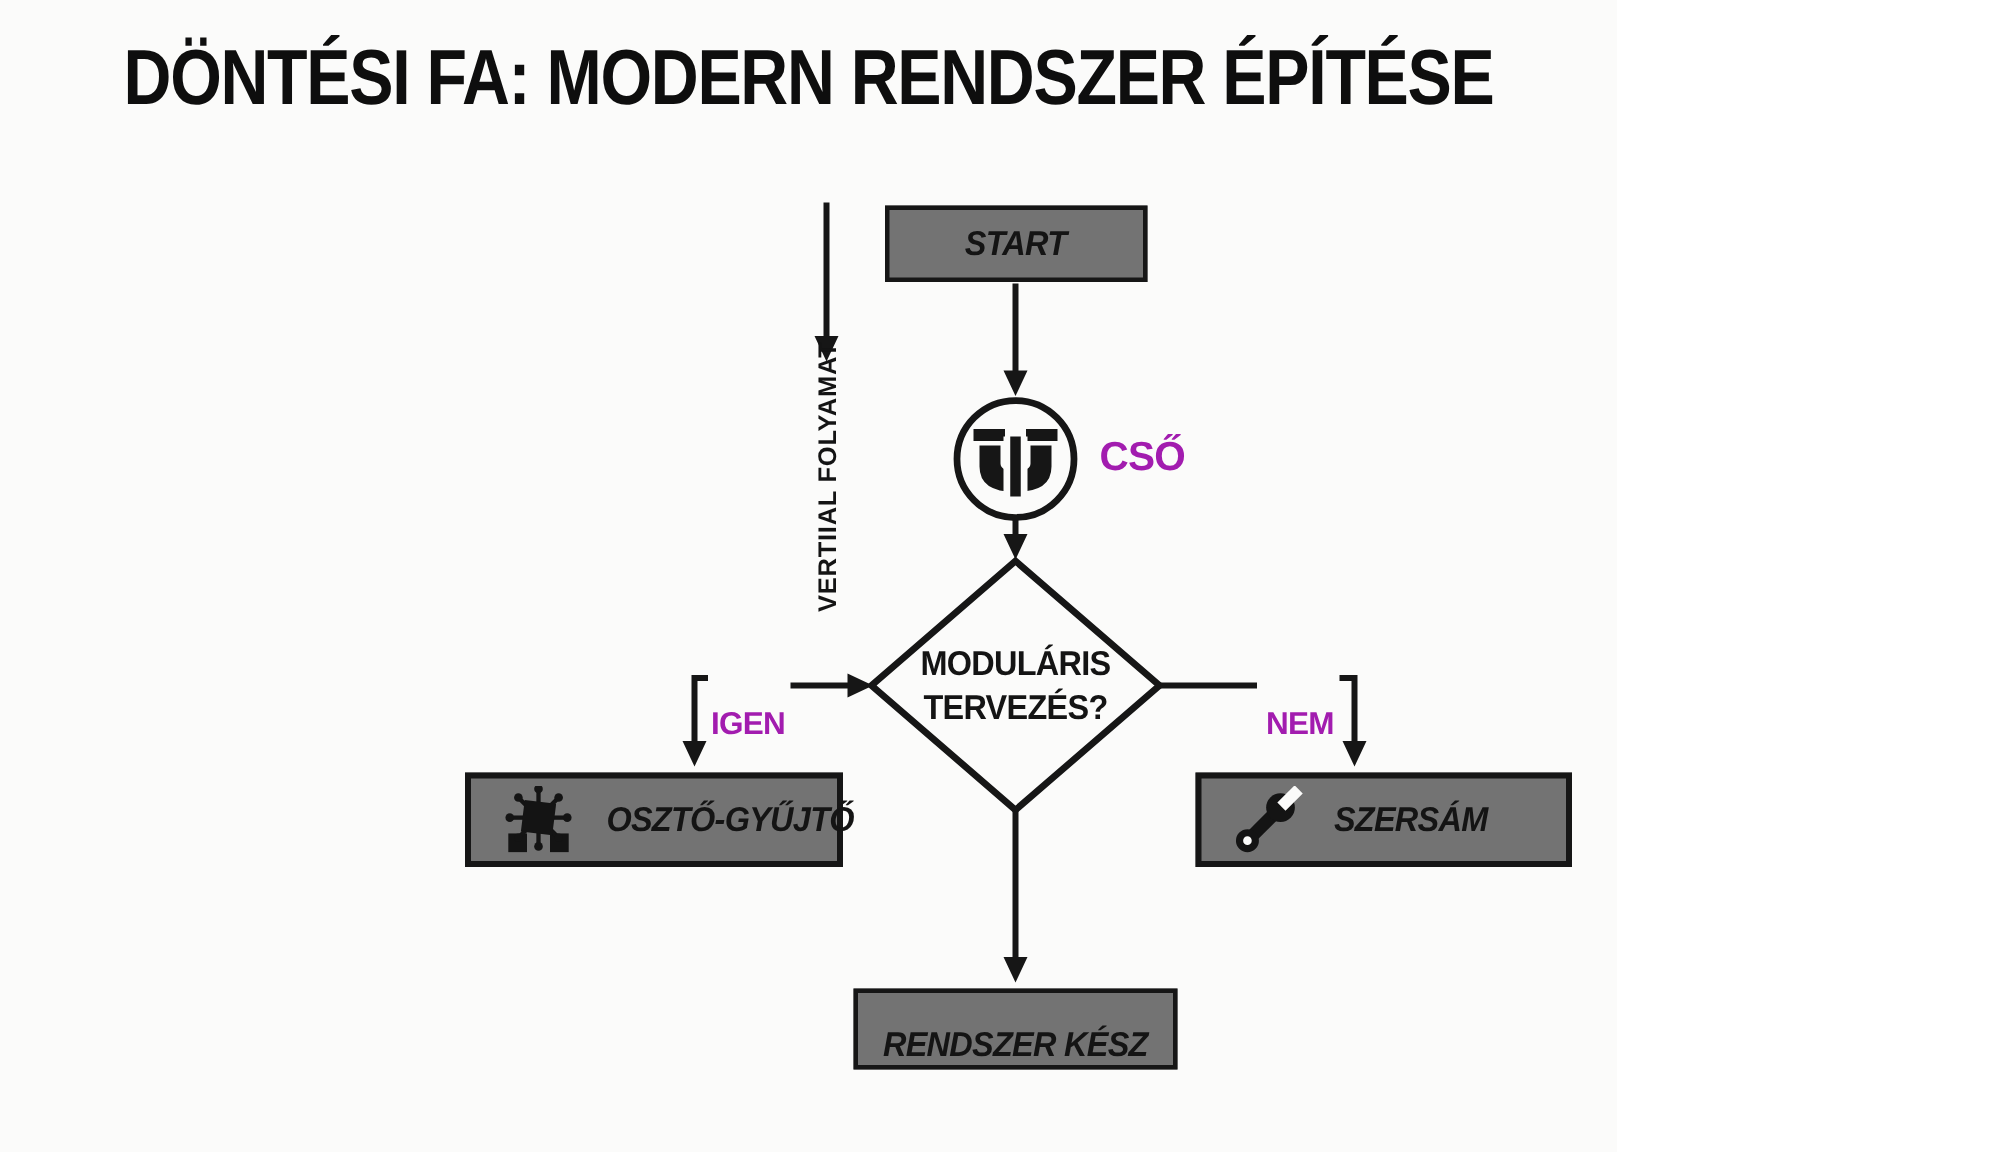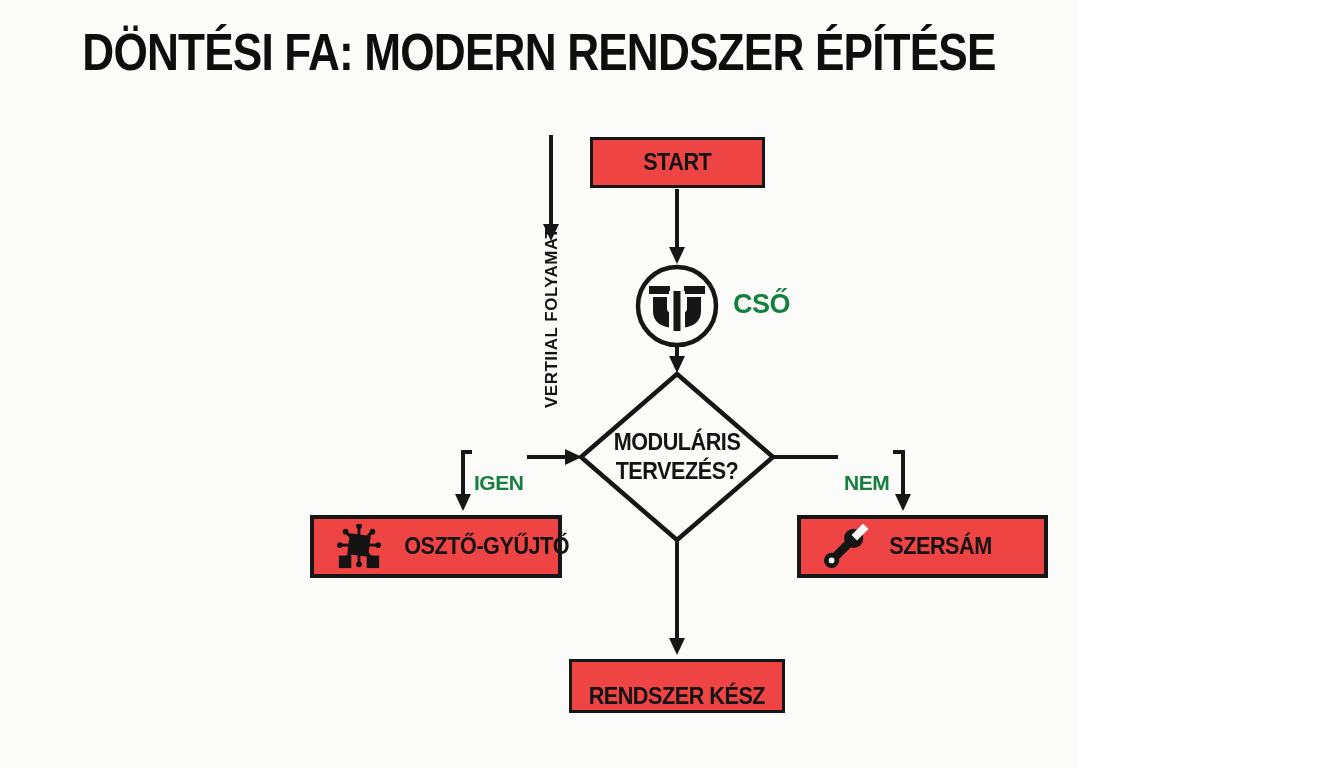--- a/index.html
+++ b/index.html
@@ -15,31 +15,31 @@
     position:absolute;top:22px;left:0;width:100%;
     text-align:center;
     font-size:52px;font-weight:800;letter-spacing:-1px;
     transform:scaleX(0.85);transform-origin:center;
     color:#0e0e0e;white-space:nowrap;
   }
   .svg-layer{position:absolute;left:0;top:0;width:1344px;height:768px;}
   .node-box{
     position:absolute;
     border:4px solid #161616;
-    background:#ef4444;
+    background:#737373;
     box-sizing:border-box;
-    display:flex;align-items:center;justify-content:center;
+    display:flex;align-items:center;justify-content:center;font-style:italic;
   }
   .node-label{
     font-weight:700;font-size:23px;letter-spacing:-0.5px;color:#141414;
     transform:scaleX(0.94);white-space:nowrap;
   }
   .icon-row{justify-content:flex-start;padding-left:22px;gap:17px;}
   .free-label{
-    position:absolute;font-weight:700;color:#15803d;
+    position:absolute;font-weight:700;color:#a21caf;
     letter-spacing:-0.5px;white-space:nowrap;
   }
   .pipe-label{font-size:27px;}
   .branch-label{font-size:21px;margin-top:27px;}
   .diamond-label{
     position:absolute;left:587px;top:428px;width:180px;
     text-align:center;font-weight:700;font-size:23px;line-height:1.25;
     letter-spacing:-0.5px;white-space:pre-line;transform:scaleX(0.94);
   }
   .side-label{

